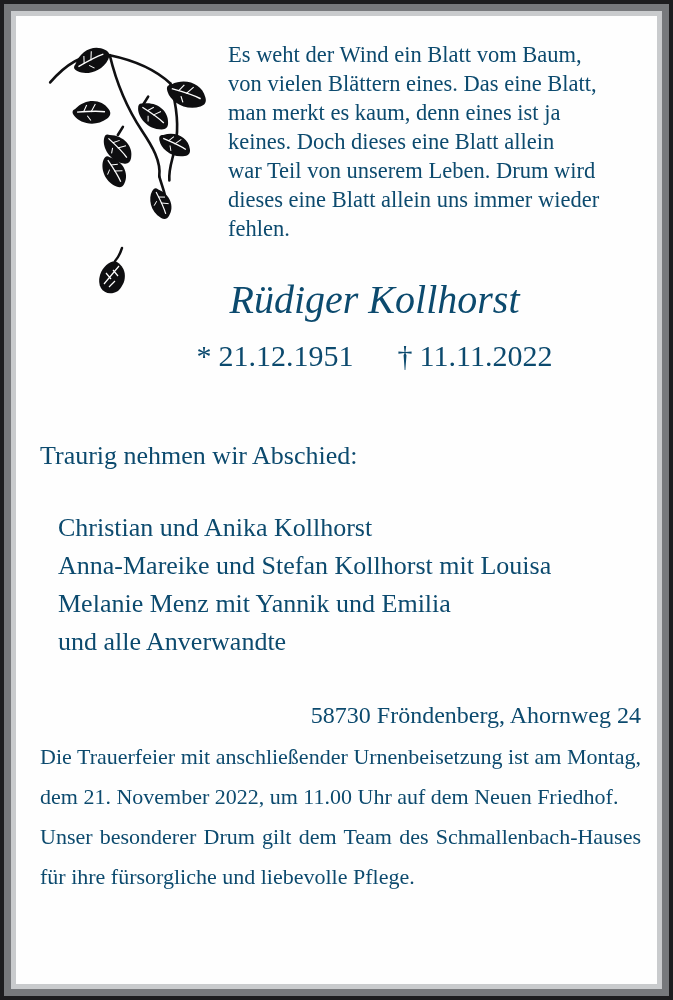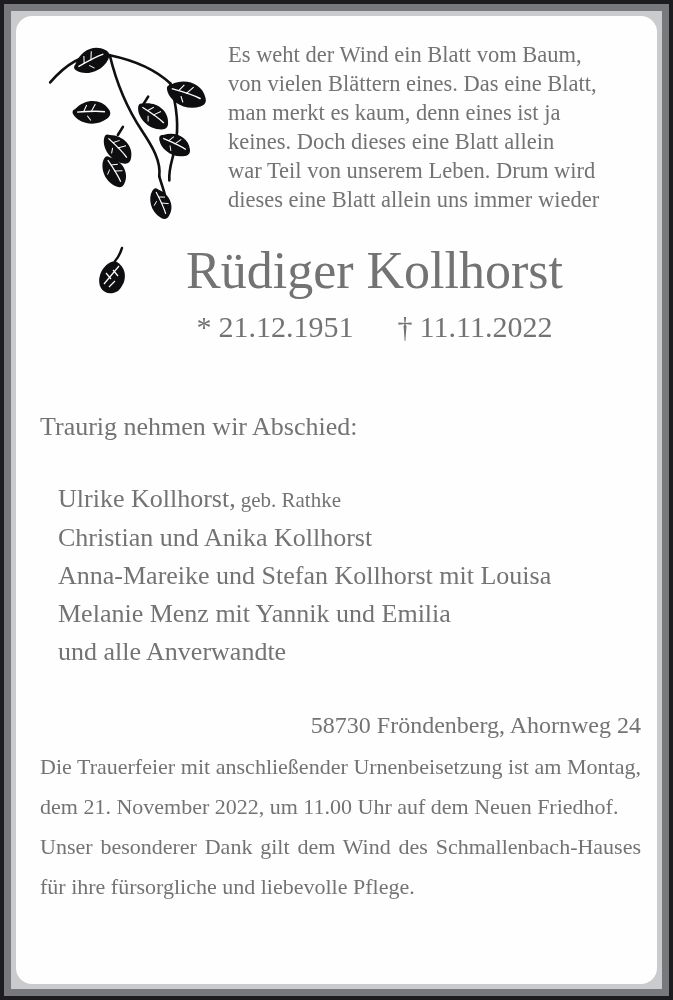--- a/index.html
+++ b/index.html
@@ -24,23 +24,22 @@
     box-sizing: border-box;
     width: 100%; height: 100%;
     background: #c9cbcd;
     padding: 5px;
   }
   .content {
     box-sizing: border-box;
     position: relative;
     width: 100%; height: 100%;
     background: #fefefe;
-    color: #737373;
+    color: #0c4a6e;
     overflow: hidden;
-    border-radius: 16px;
   }
   .branch-art {
     position: absolute;
     left: 28px; top: 20px;
     width: 178px; height: 202px;
   }
   .leaf-art {
     position: absolute;
     left: 74px; top: 230px;
     width: 46px; height: 56px;
@@ -49,24 +48,25 @@
     margin: 24px 14px 0 212px;
     font-size: 22.5px;
     line-height: 29px;
   }
   .header-block {
     margin-top: 28px;
     padding-left: 76px;
     text-align: center;
   }
   .deceased-name {
-    font-size: 52px;
+    font-size: 40px;
     line-height: 58px;
     font-weight: normal;
     margin: 0;
+    font-style: italic;
   }
   .dates-line {
     margin-top: 11px;
     font-size: 30px;
     line-height: 32px;
   }
   .dates-line .sym { margin-right: 7px; }
   .dates-gap { display: inline-block; width: 44px; }
   .farewell {
     margin: 68px 0 12px 24px;
@@ -126,49 +126,47 @@
     <use href="#lf" transform="translate(110,152) rotate(75) scale(0.9)"></use>
   </svg>
 
   <div class="poem">
     <div>Es weht der Wind ein Blatt vom Baum,</div>
     <div>von vielen Blättern eines. Das eine Blatt,</div>
     <div>man merkt es kaum, denn eines ist ja</div>
     <div>keines. Doch dieses eine Blatt allein</div>
     <div>war Teil von unserem Leben. Drum wird</div>
     <div>dieses eine Blatt allein uns immer wieder</div>
+    <div>fehlen.</div>
   </div>
 
   <svg class="leaf-art" viewBox="0 0 44 56" xmlns="http://www.w3.org/2000/svg">
     <path d="M31,2 C29,8 27,12 24,15" stroke="#0e0e10" stroke-width="2.4" fill="none" stroke-linecap="round"></path>
     <path d="M24,15 C35,20 38,34 27,45 C15,52 5,42 9,29 C12,20 18,16 24,15 Z" fill="#0e0e10"></path>
     <path d="M13,38 L28,20 M15,27 L20,33 M22,24 L27,30 M18,41 L24,35" stroke="#fefefe" stroke-width="1.2" fill="none"></path>
   </svg>
 
   <div class="header-block">
     <h1 class="deceased-name">Rüdiger Kollhorst</h1>
     <div class="dates-line">
       <span class="sym">*</span><span>21.12.1951</span><span class="dates-gap"></span><span class="sym">†</span><span>11.11.2022</span>
     </div>
   </div>
 
   <div class="farewell">Traurig nehmen wir Abschied:</div>
 
   <div class="mourners">
-    <div class="row">
-      <span>Ulrike Kollhorst,</span><span class="suffix">geb. Rathke</span>
-    </div>
     <div class="row">Christian und Anika Kollhorst</div>
     <div class="row">Anna-Mareike und Stefan Kollhorst mit Louisa</div>
     <div class="row">Melanie Menz mit Yannik und Emilia</div>
     <div class="row">und alle Anverwandte</div>
   </div>
 
   <div class="address">58730 Fröndenberg, Ahornweg 24</div>
 
   <p class="para">Die Trauerfeier mit anschließender Urnenbeisetzung ist am Montag, dem 21. November 2022, um 11.00 Uhr auf dem Neuen Friedhof.</p>
 
-  <p class="para second">Unser besonderer Dank gilt dem Wind des Schmallenbach-Hauses für ihre fürsorgliche und liebevolle Pflege.</p>
+  <p class="para second">Unser besonderer Drum gilt dem Team des Schmallenbach-Hauses für ihre fürsorgliche und liebevolle Pflege.</p>
 
 </div>
 </div>
 </div>
 </div>
 
 </body></html>

